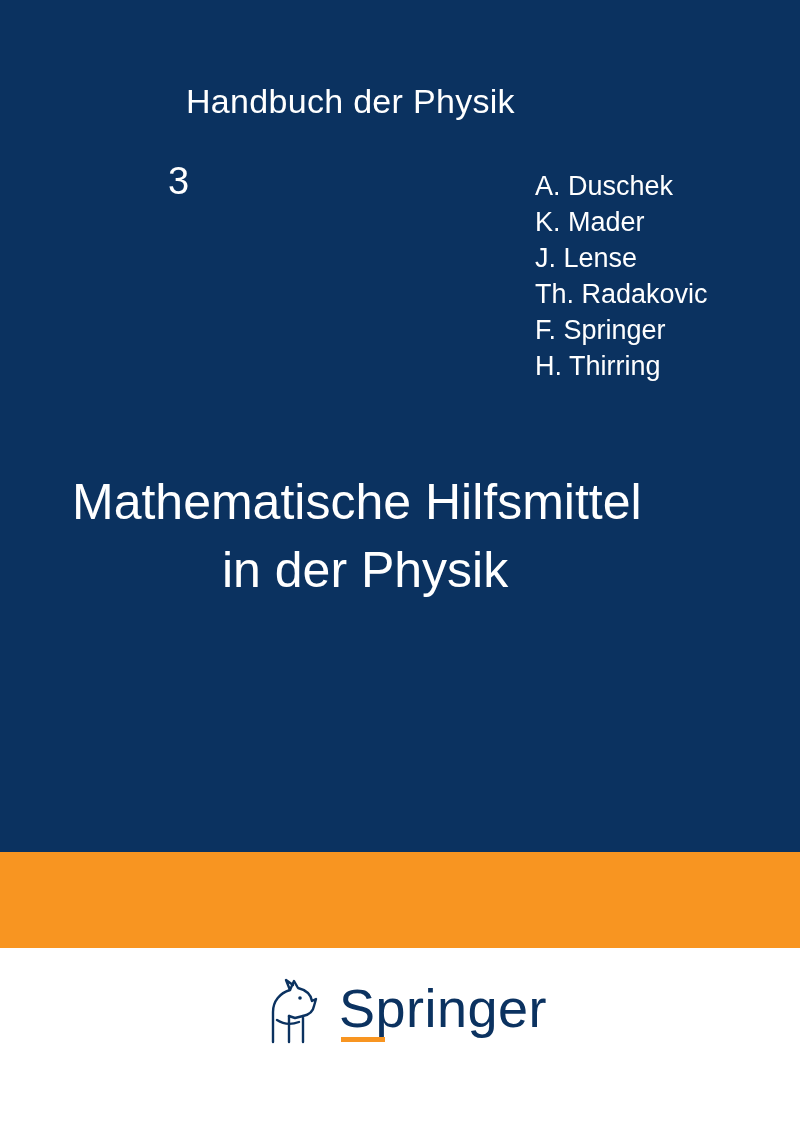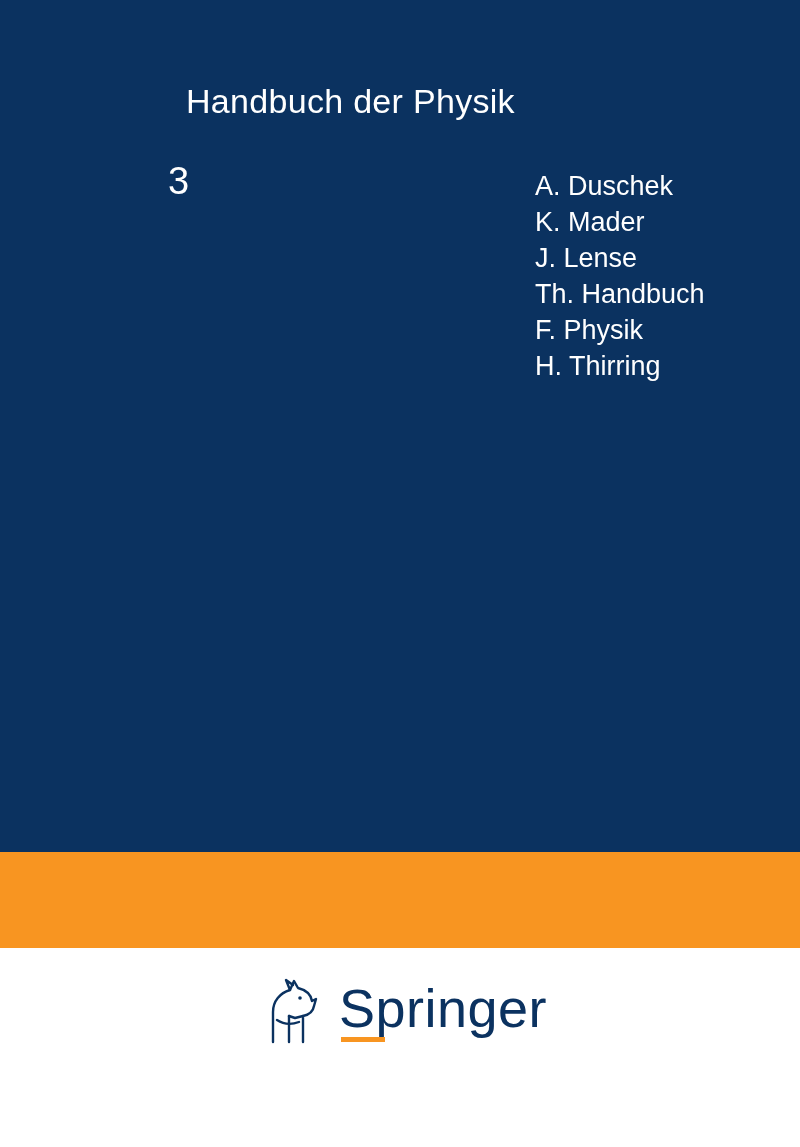--- a/index.html
+++ b/index.html
@@ -130,25 +130,29 @@
   <div class="white-band"></div>
 
   <div class="series-title">Handbuch der Physik</div>
 
   <div class="volume-number">3</div>
 
   <div class="authors">
     <div>A. Duschek</div>
     <div>K. Mader</div>
     <div>J. Lense</div>
-    <div>Th. Handbuch</div>
-    <div>F. Physik</div>
+    <div>Th. Radakovic</div>
+    <div>F. Springer</div>
     <div>H. Thirring</div>
   </div>
 
+  <div class="book-title">
+    <div class="line1">Mathematische Hilfsmittel</div>
+    <div class="line2">in der Physik</div>
+  </div>
 
   <div class="publisher">
     <div class="springer-logo">
       <span class="horse-mark">
         <svg viewBox="0 0 72 80" width="72" height="80" aria-hidden="true">
           <g fill="none" stroke="#0b3260" stroke-width="2.4" stroke-linejoin="round" stroke-linecap="round">
             <path d="M20 74 L20 44 C20 33 27 25 37 22 L41 13 L45 20 C53 22 58 27 59 33 L63 31 L61 38 C60 44 55 47 50 48 L50 74"></path>
             <path d="M37 22 L33 12 L40 17"></path>
             <path d="M50 48 L42 50 L36 48"></path>
             <path d="M36 48 L36 74"></path>

